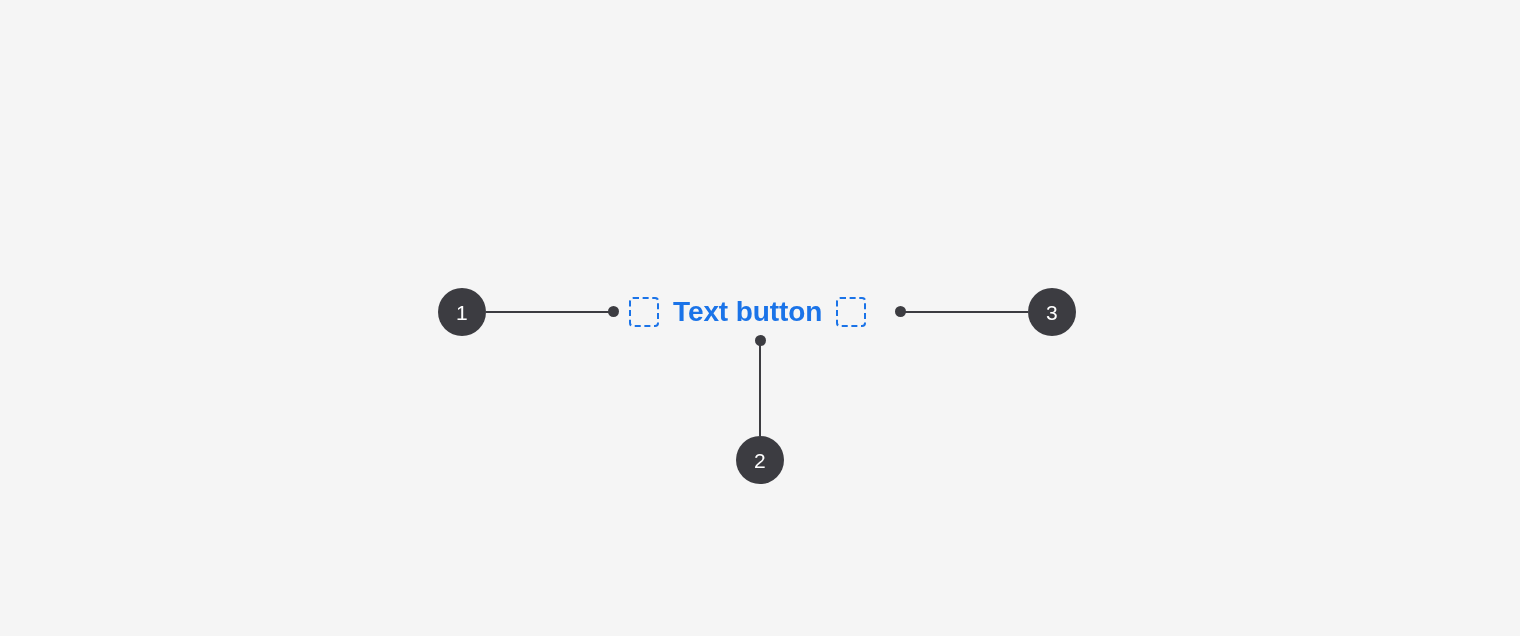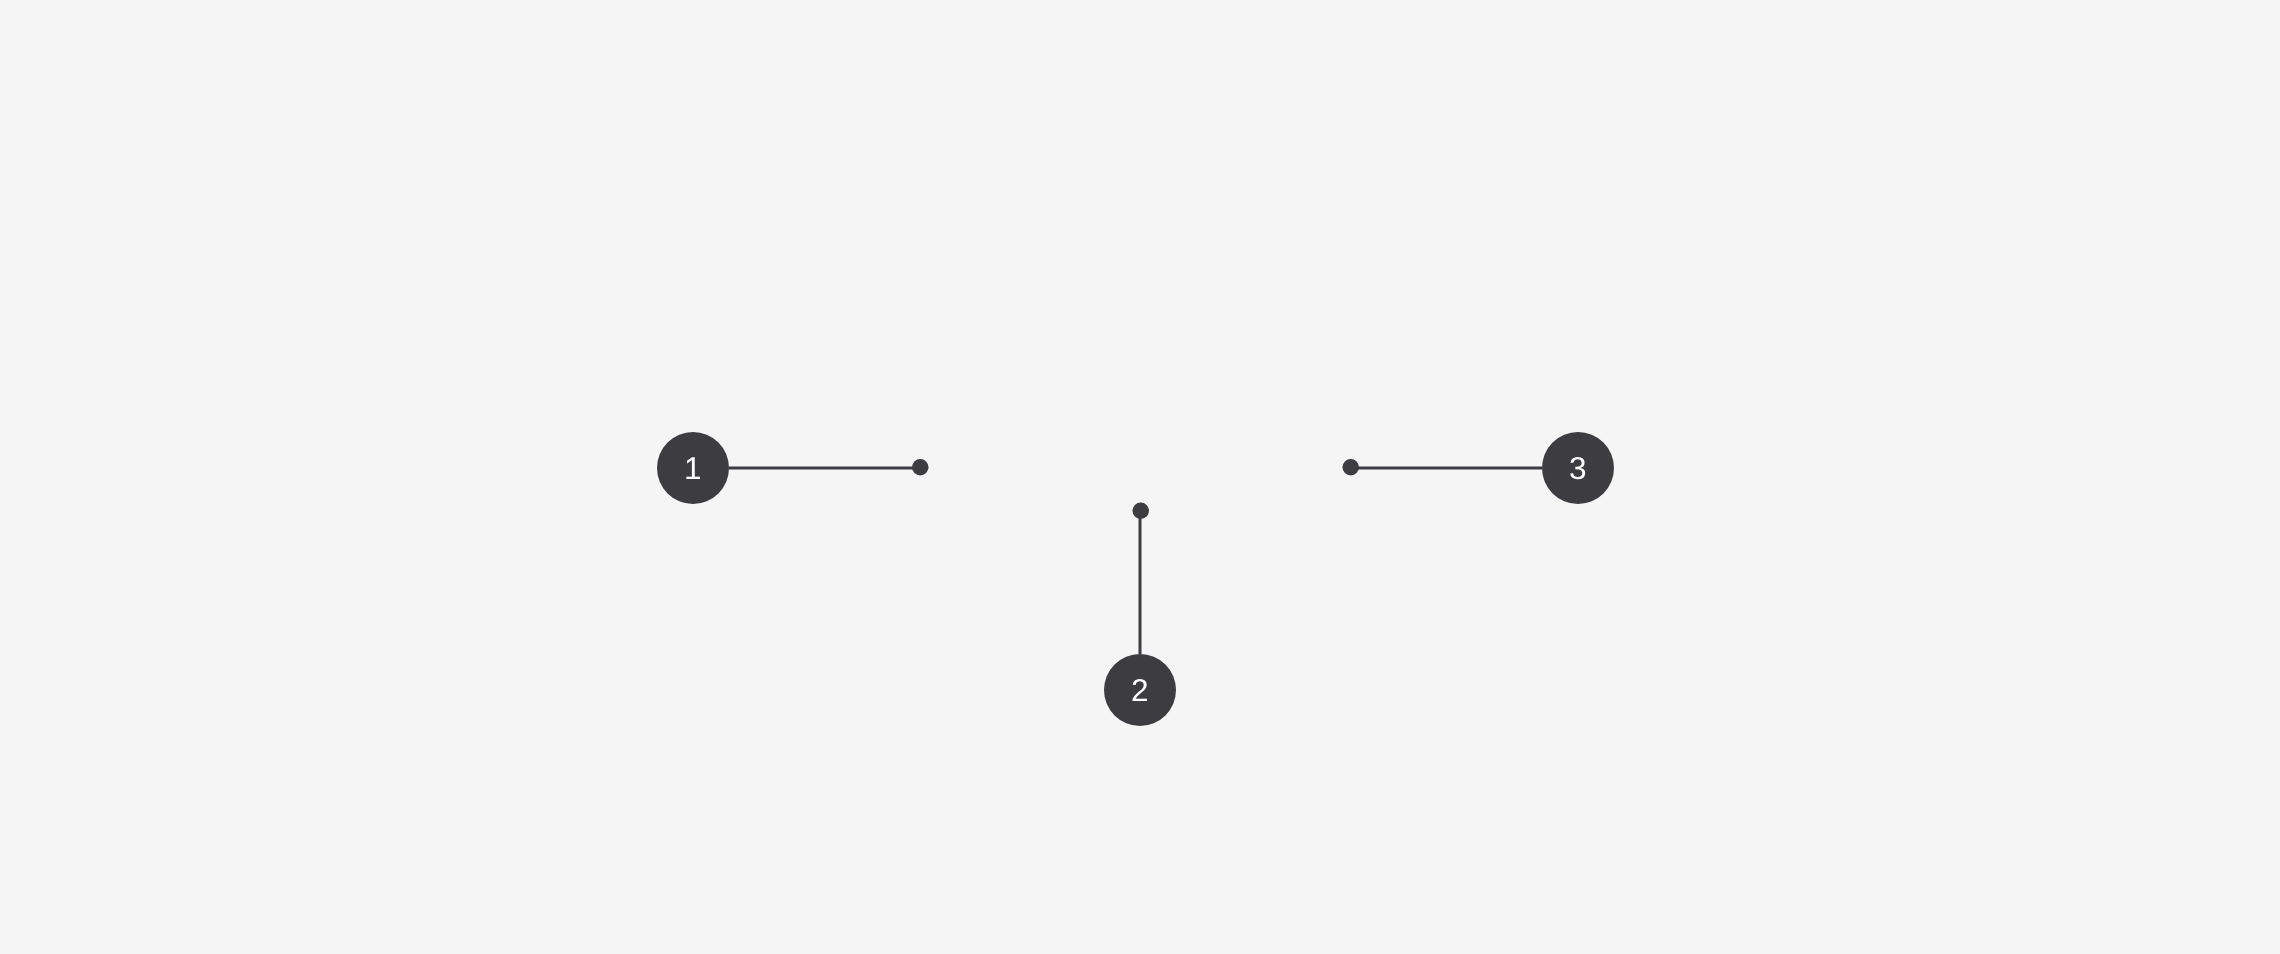--- a/index.html
+++ b/index.html
@@ -112,14 +112,22 @@
   </div>
 
   <div class="connector vertical" style="left:759px; top:340px; height:96px;"></div>
 
   <div class="anchor-dot" style="left:755px; top:335px;"></div>
 
   <div class="callout-badge" style="left:736px; top:436px;">
     <span>2</span>
   </div>
 
+  <div class="button-specimen" style="left:629px; top:297px;">
+
+    <span class="touch-target-box"></span>
+
+    <span class="button-label">Text button</span>
+
+    <span class="touch-target-box"></span>
+  </div>
 
 </div>
 
 </body></html>

